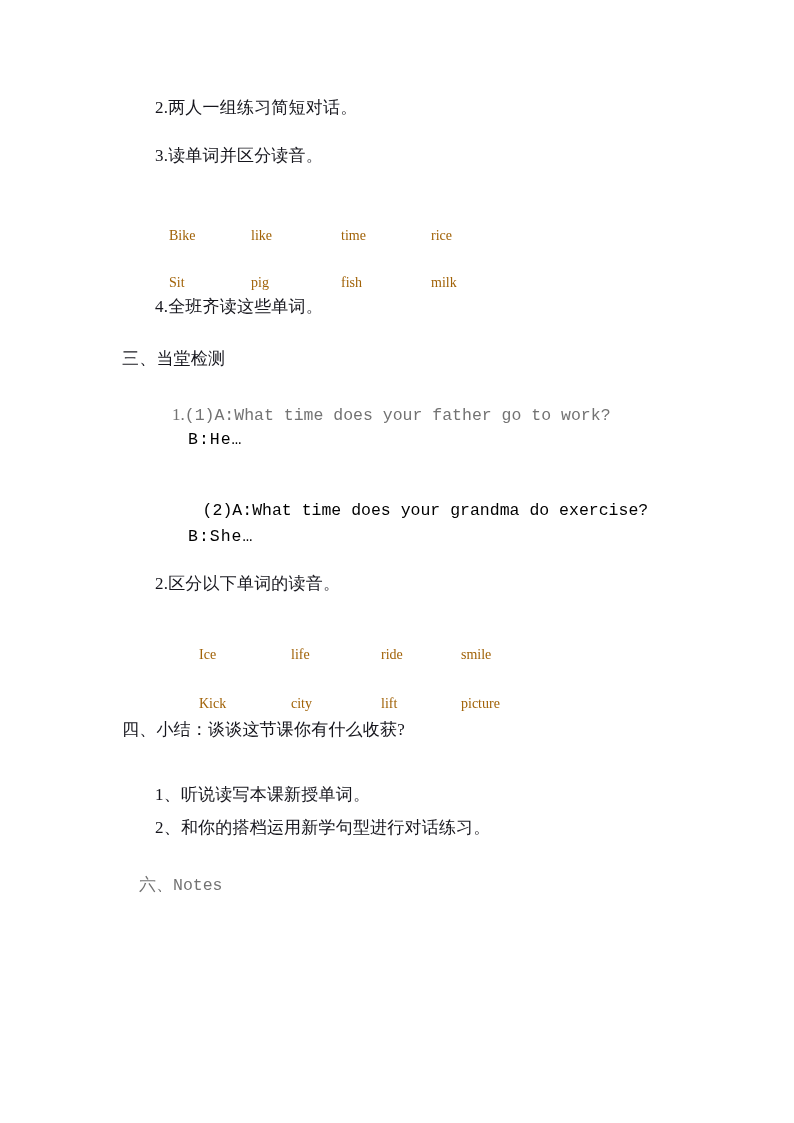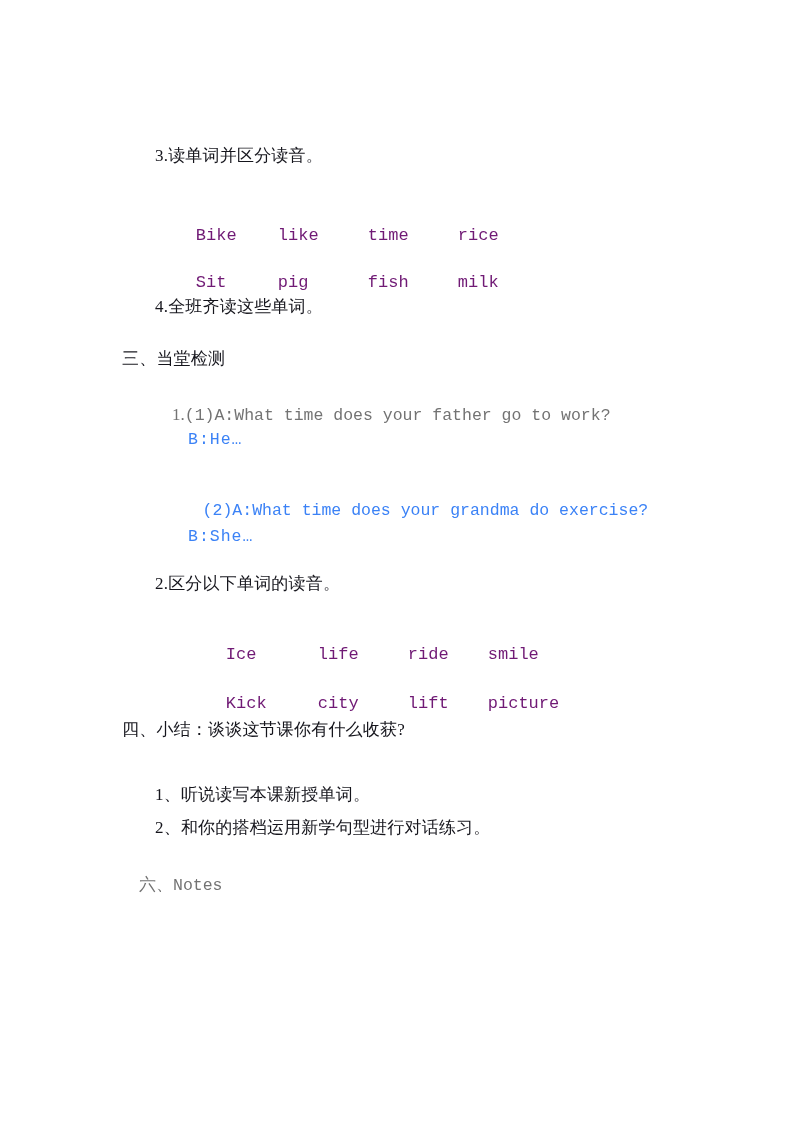--- a/index.html
+++ b/index.html
@@ -26,56 +26,57 @@
     white-space: pre;
     letter-spacing: 0.2px;
   }
 
   
   .mono {
     position: absolute;
     font-family: "Liberation Mono", "DejaVu Sans Mono", monospace;
     font-size: 16.5px;
     line-height: 22px;
-    color: #3b82f6;
+    color: #000000;
     white-space: pre;
   }
 
   
   .mixed {
     position: absolute;
     font-family: "Liberation Serif", "DejaVu Serif", serif;
     font-size: 17px;
     line-height: 22px;
     color: #737373;
     white-space: pre;
   }
   .mixed .lat {
     font-family: "Liberation Mono", "DejaVu Sans Mono", monospace;
     font-size: 16.5px;
   }
 
   
   .wordrow {
     position: absolute;
-    font-family: Liberation Mono, monospace;
-    font-size: 17px;
+    font-family: Liberation Serif, serif;
+    font-size: 14px;
     line-height: 22px;
-    color: #701a75;
+    color: #a16207;
     white-space: pre;
   }
   .wordrow span { display: inline-block; }
 
   .ell { letter-spacing: 1px; }
 </style>
 </head>
 <body>
 
 <div class="page">
 
+  <div class="cn" style="left:155px; top:97px;">2.两人一组练习简短对话。</div>
 
   <div class="cn" style="left:155px; top:145px;">3.读单词并区分读音。</div>
 
   <div class="wordrow" style="left:155px; top:203px;">
     <span style="width:82px;">Bike</span><span style="width:90px;">like</span><span style="width:90px;">time</span><span>rice</span>
   </div>
 
   <div class="wordrow" style="left:155px; top:250px;">
     <span style="width:82px;">Sit</span><span style="width:90px;">pig</span><span style="width:90px;">fish</span><span>milk</span>
   </div>

